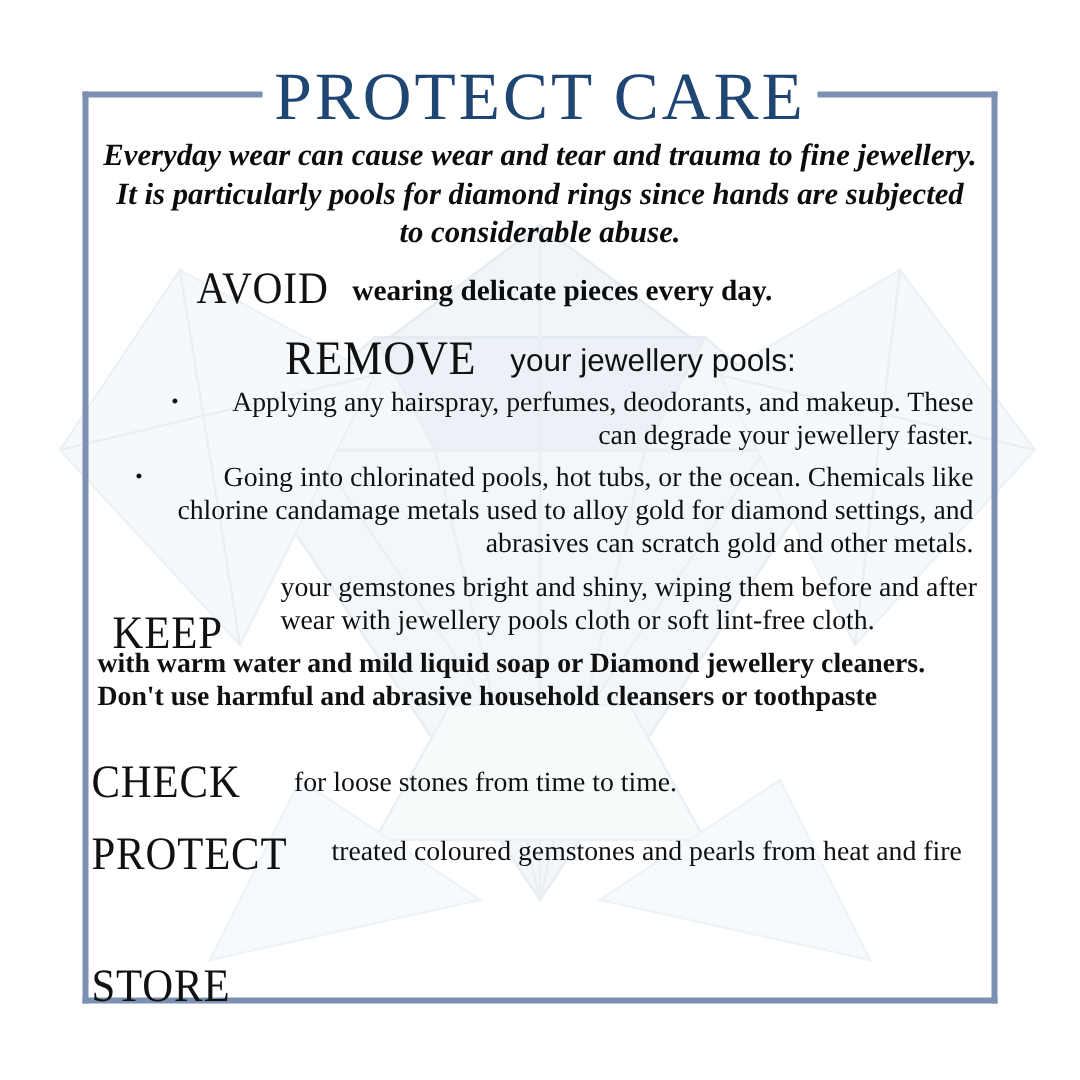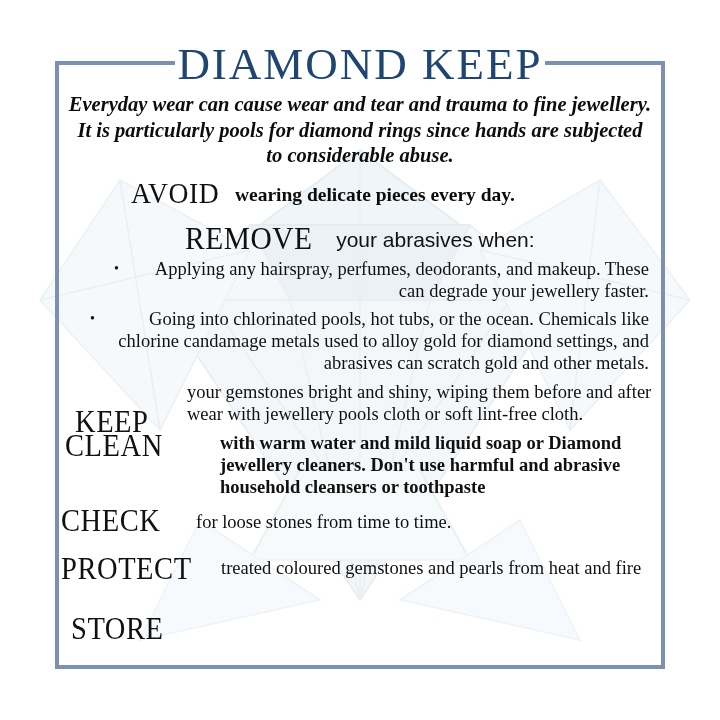--- a/index.html
+++ b/index.html
@@ -179,21 +179,21 @@
   #row-check   { left: 6px;   top: 503px; width: 600px; }
   #row-check .kwcell   { width: 135px; }
   #row-check .kw       { font-size: 31px; }
   #row-check .txtcell  { padding-top: 8px; }
 
   #row-protect { left: 6px;   top: 551px; width: 600px; }
   #row-protect .kwcell { width: 160px; }
   #row-protect .kw     { font-size: 31px; }
   #row-protect .txtcell{ padding-top: 6px; }
 
-  #row-store   { left: 6px;   top: 611px; width: 600px; margin-left: 10px; }
+  #row-store   { left: 6px;   top: 639px; width: 600px; }
   #row-store .kwcell   { width: 128px; }
   #row-store .kw       { font-size: 31px; }
   #row-store .txtcell  { padding-top: 6px; }
 </style>
 </head>
 <body>
 
 <div id="poster">
 
   <svg id="watermark" viewBox="0 0 720 720" xmlns="http://www.w3.org/2000/svg" aria-hidden="true">
@@ -231,30 +231,30 @@
   </svg>
 
   <div class="frame-line" id="frame-top-left"></div>
   <div class="frame-line" id="frame-top-right"></div>
   <div class="frame-line" id="frame-left"></div>
   <div class="frame-line" id="frame-right"></div>
   <div class="frame-line" id="frame-bottom"></div>
 
   <div id="content">
 
-    <div id="title">DIAMOND KEEP</div>
+    <div id="title">PROTECT CARE</div>
 
     <div id="intro">Everyday wear can cause wear and tear and trauma to fine jewellery. It is particularly pools for diamond rings since hands are subjected to considerable abuse.</div>
 
     <div id="row-avoid">
       <span class="kw">AVOID</span><span class="body">wearing delicate pieces every day.</span>
     </div>
 
     <div id="row-remove">
-      <span class="kw">REMOVE</span><span class="body">your abrasives when:</span>
+      <span class="kw">REMOVE</span><span class="body">your jewellery pools:</span>
     </div>
 
     <div id="bullets">
       <div class="bullet-row" id="bullet-0">
         <span class="bullet-dot">•</span>
         <span class="bullet-text">Applying any hairspray, perfumes, deodorants, and makeup. These can degrade your jewellery faster.</span>
       </div>
       <div class="bullet-row" id="bullet-1">
         <span class="bullet-dot">•</span>
         <span class="bullet-text">Going into chlorinated pools, hot tubs, or the ocean. Chemicals like chlorine candamage metals used to alloy gold for diamond settings, and abrasives can scratch gold and other metals.</span>
@@ -262,23 +262,20 @@
     </div>
 
     <div class="pair-row" id="row-keep">
       <div class="kwcell">
         <span class="kw">KEEP</span>
       </div>
       <div class="txtcell">your gemstones bright and shiny, wiping them before and after wear with jewellery pools cloth or soft lint-free cloth.</div>
     </div>
 
     <div class="pair-row" id="row-clean">
-      <div class="kwcell">
-        <span class="kw">CLEAN</span>
-      </div>
       <div class="txtcell">with warm water and mild liquid soap or Diamond jewellery cleaners. Don't use harmful and abrasive household cleansers or toothpaste</div>
     </div>
 
     <div class="pair-row" id="row-check">
       <div class="kwcell">
         <span class="kw">CHECK</span>
       </div>
       <div class="txtcell">for loose stones from time to time.</div>
     </div>
 

